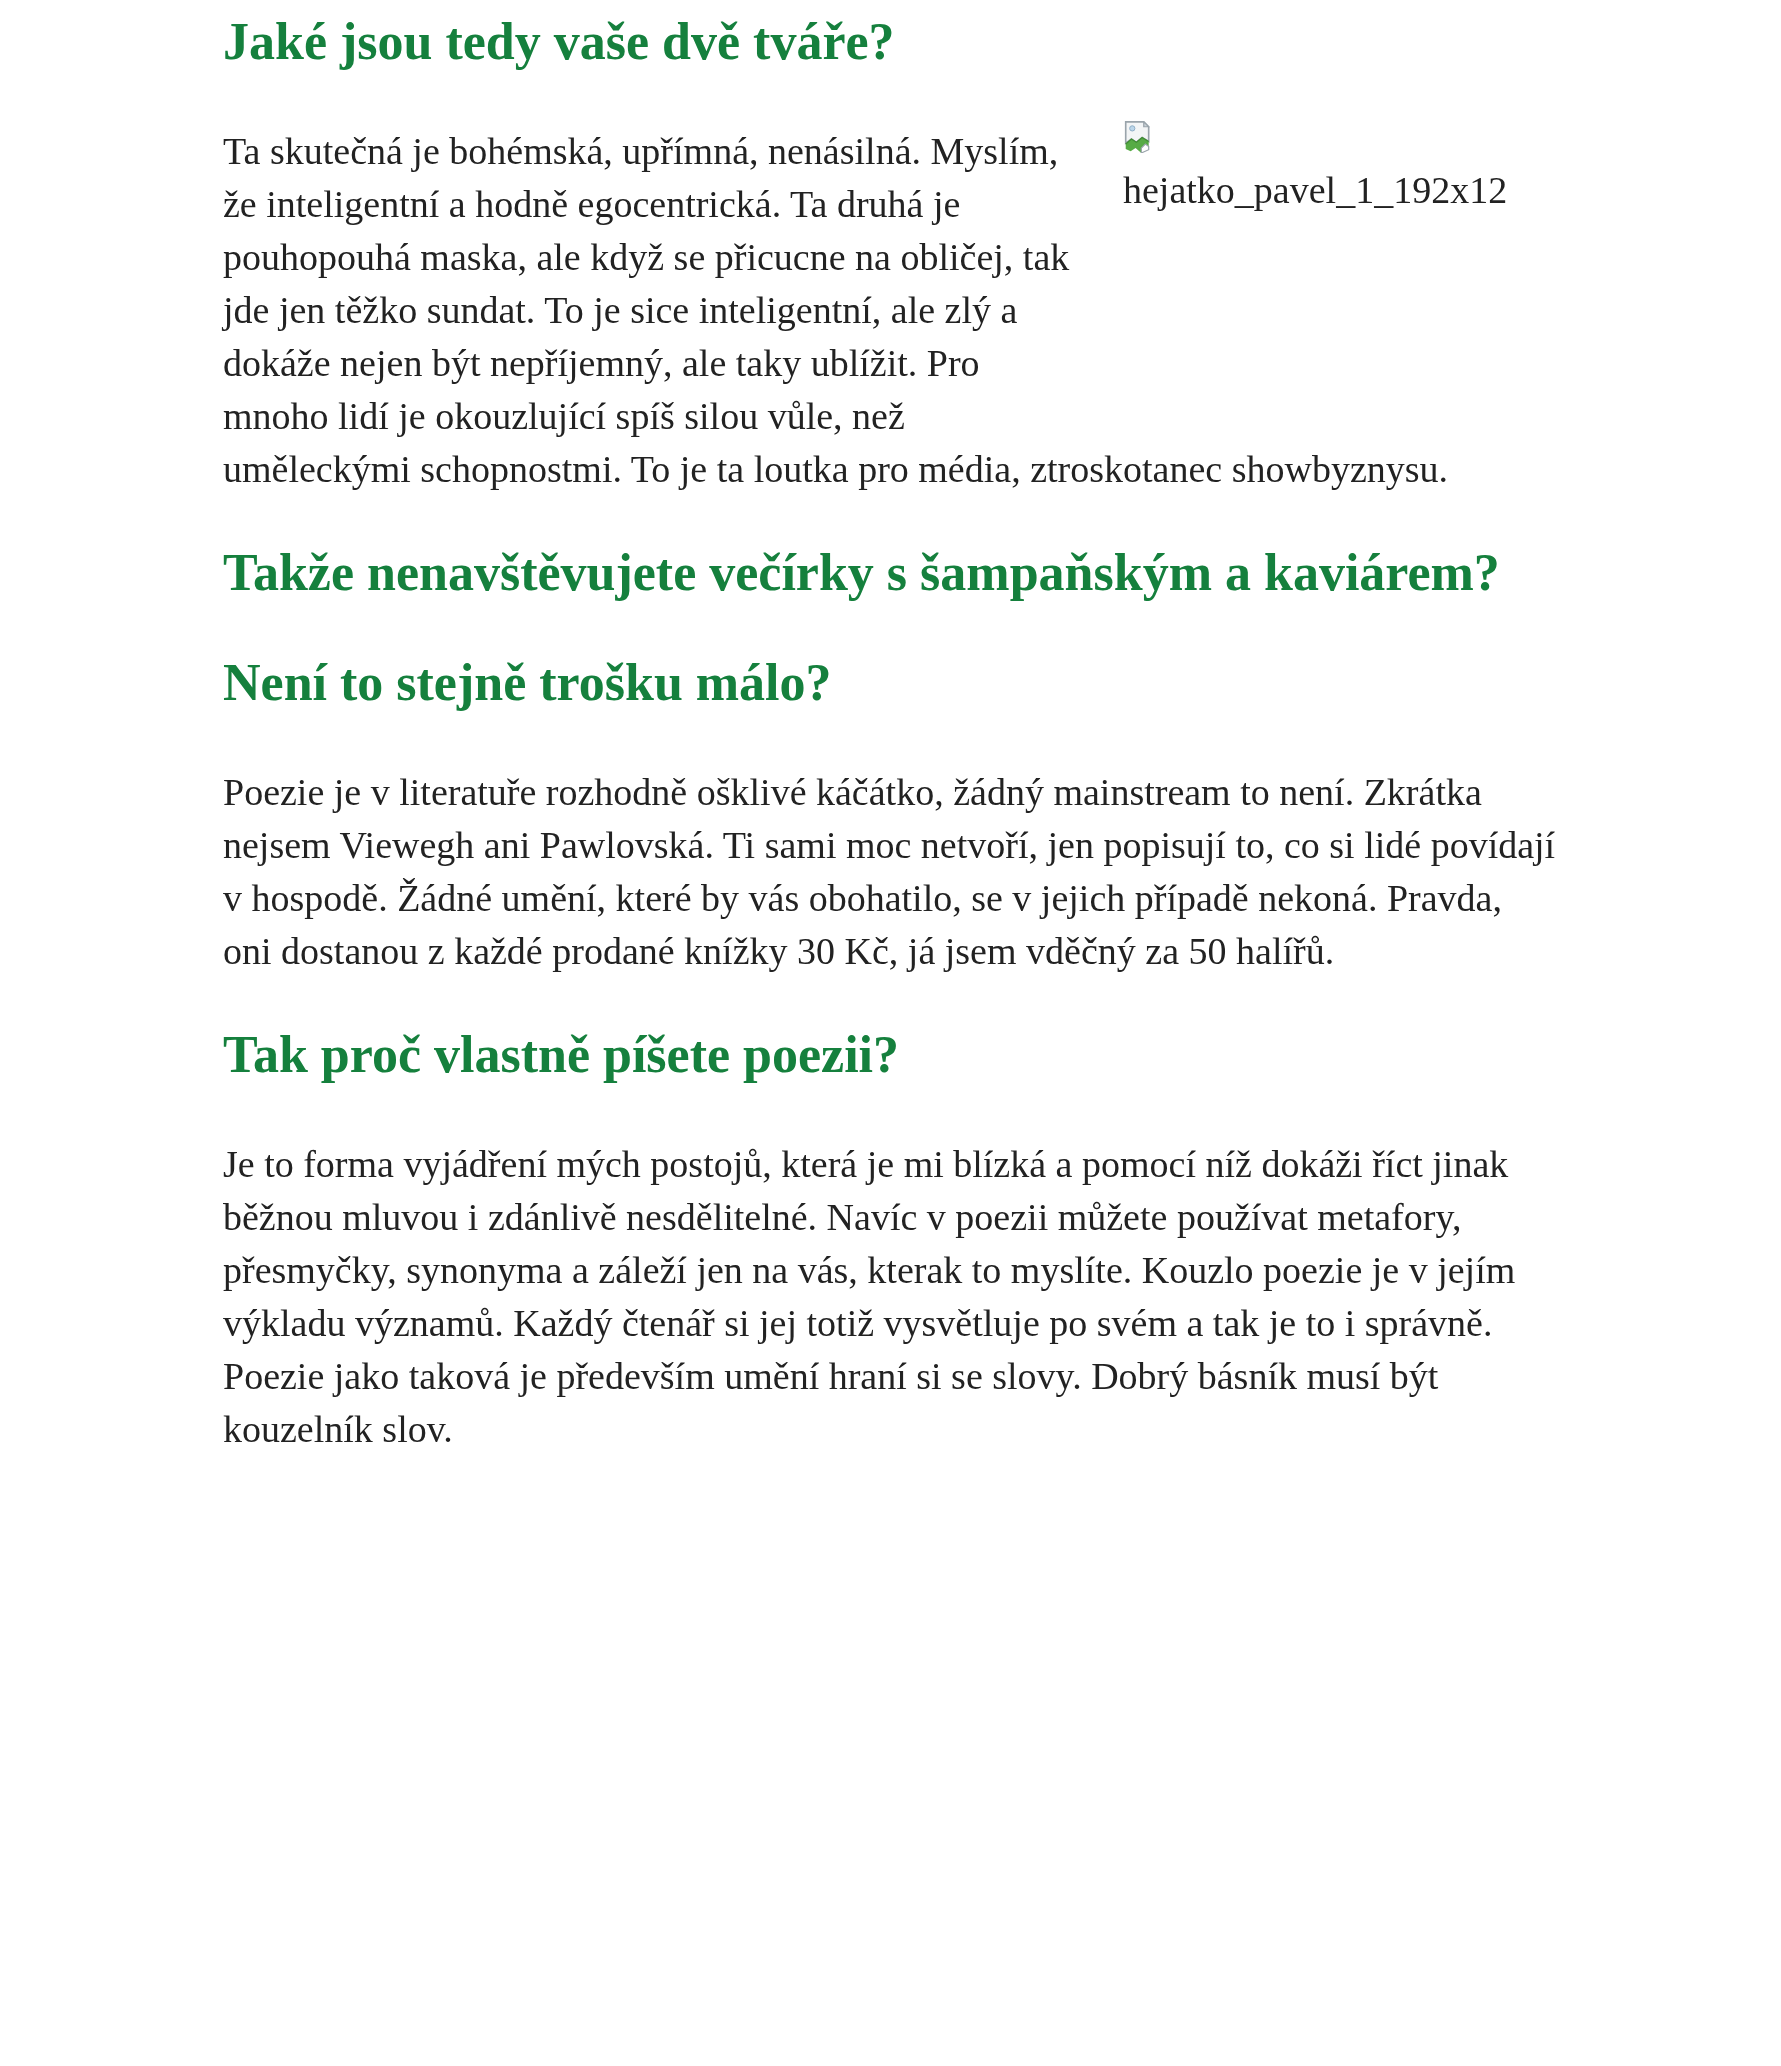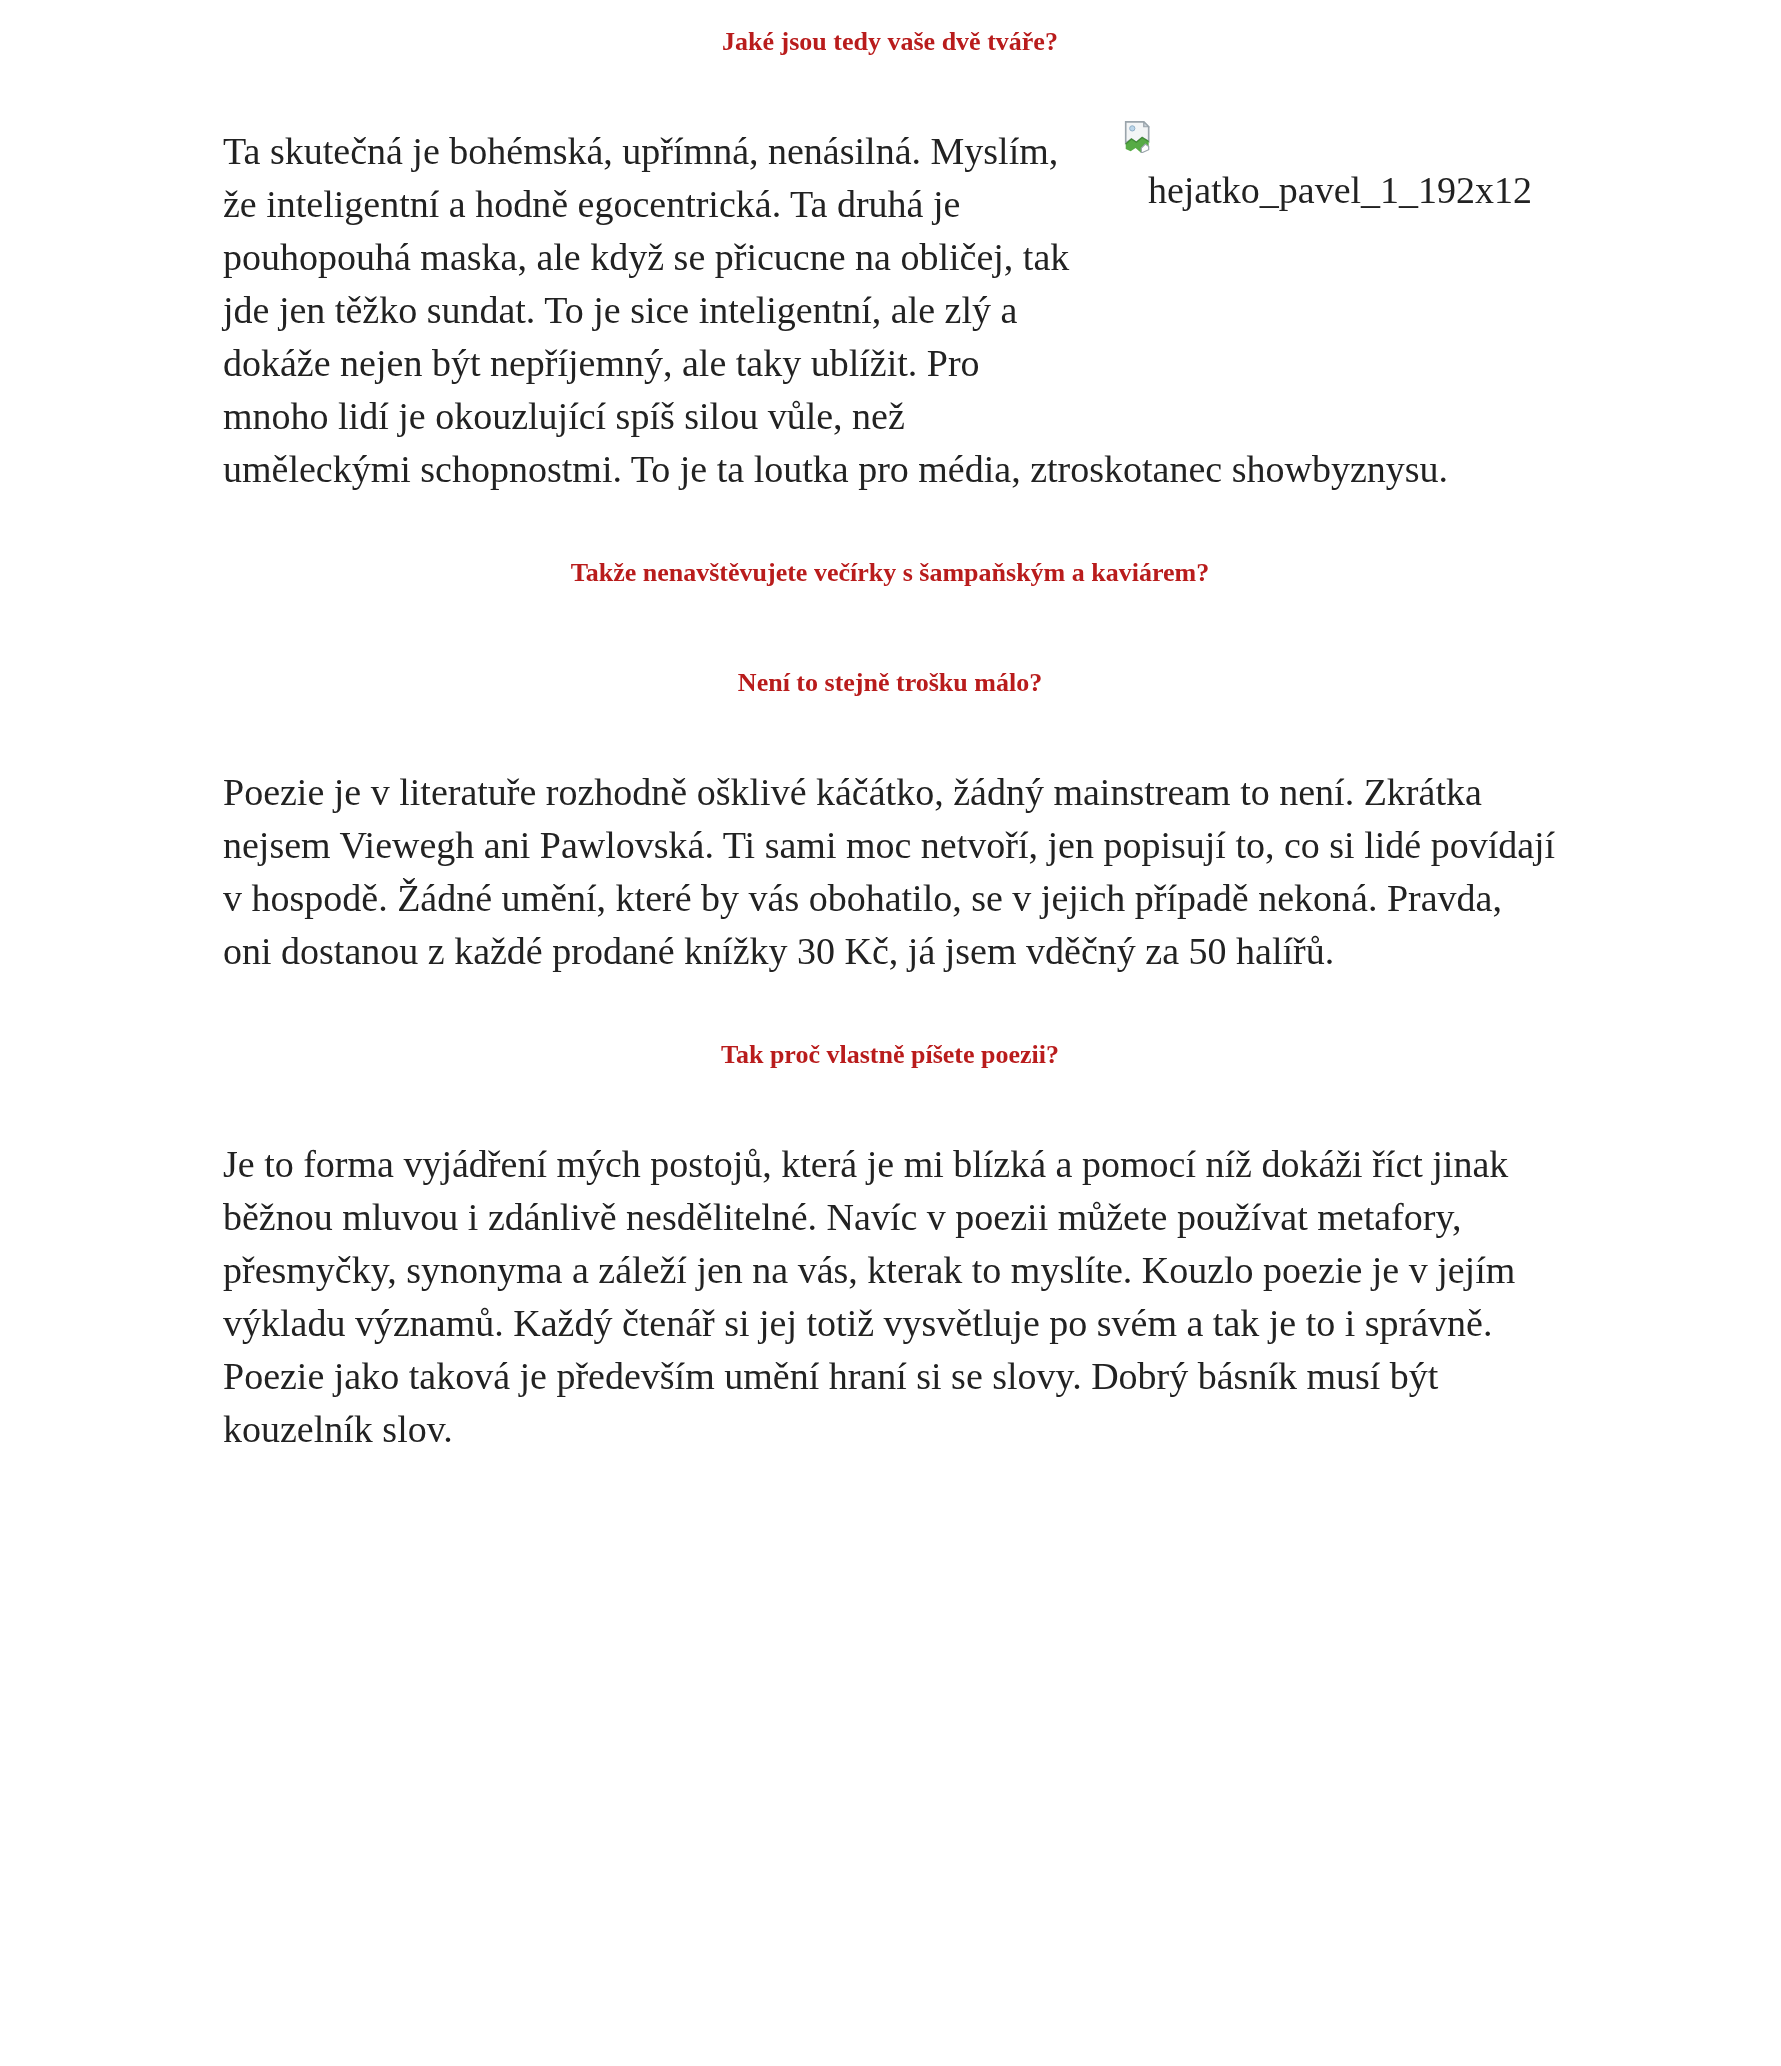--- a/index.html
+++ b/index.html
@@ -13,44 +13,42 @@
   .article {
     position: relative;
     box-sizing: border-box;
     width: 1781px;
     height: 2594px;
     padding: 15px 224px 0 223px;
     font-family: "Liberation Serif", "DejaVu Serif", serif;
     color: #222222;
   }
   .qa-question {
-    font-size: 26px;
+    font-size: 52px;
     line-height: 54px;
     font-weight: bold;
-    color: #b91c1c;
+    color: #15803d;
     margin: 50px 0 56px 0;
-    text-align: center;
   }
   .qa-question:first-child {
     margin-top: 0;
   }
   .qa-answer {
     font-size: 38px;
     line-height: 53px;
     margin: 0 0 45px 0;
     color: #222222;
   }
   .img-float {
     float: right;
     width: 434px;
     height: 289px;
     margin: -8.3px 0 8.3px 29px;
     overflow: hidden;
     white-space: nowrap;
-    text-align: center;
   }
   .broken-img-icon {
     display: block;
     width: 26.4px;
     height: 32px;
     margin: 4.1px 0 11.6px 0.8px;
   }
   .img-alt-text {
     display: block;
     font-size: 38px;

